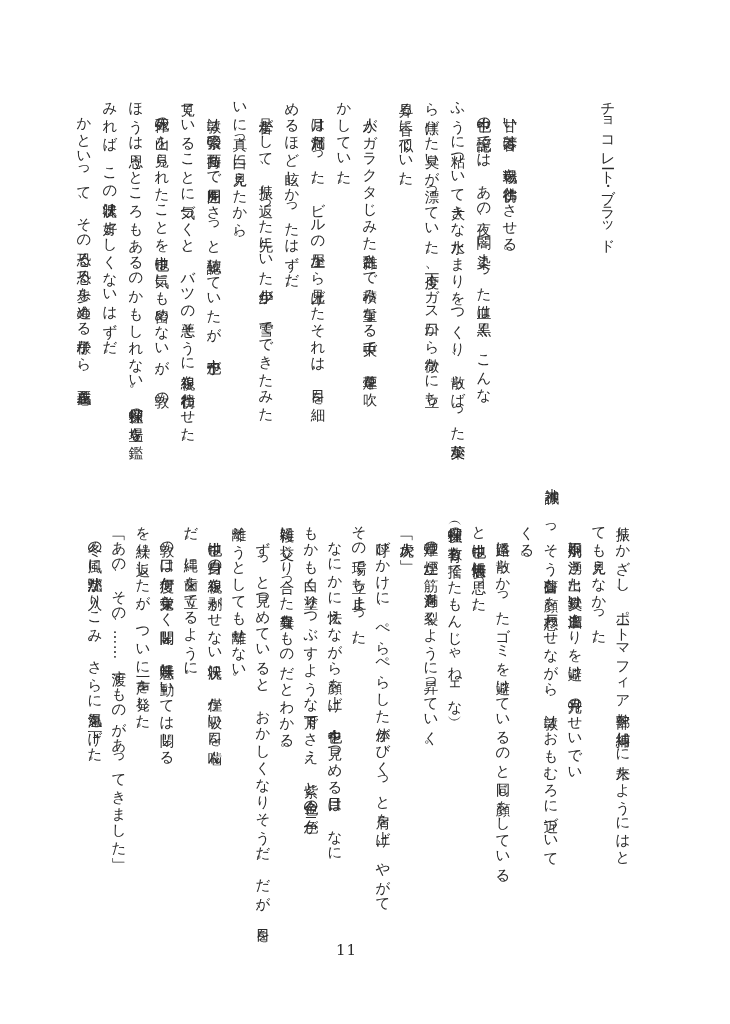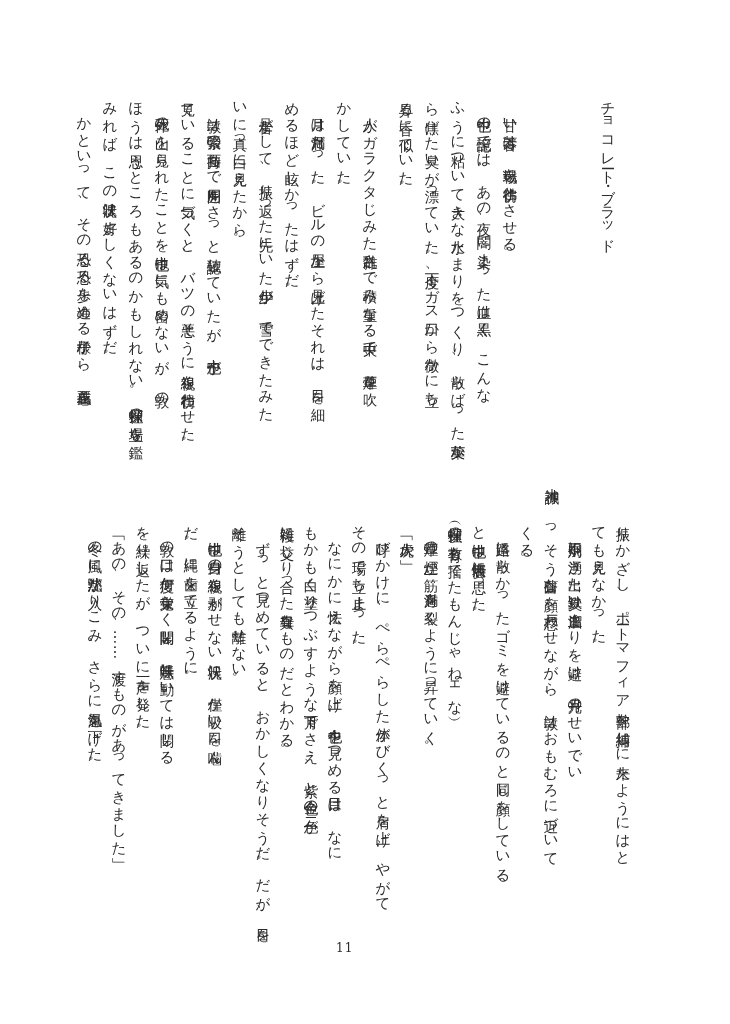--- a/index.html
+++ b/index.html
@@ -32,21 +32,21 @@
   .author-line {
     margin-block-end: 16px !important;
     text-align: end;
     padding-inline-end: 22px;
   }
   .gap-before { margin-block-start: 10px !important; }
   .page-number {
     position: absolute;
     top: 941px;
     left: 336px;
-    font-size: 12px;
+    font-size: 15px;
     color: #2b2b2b;
     letter-spacing: 1px;
   }
 </style>
 </head>
 <body>
 
 <div class="band" id="band-top">
   <p class="title-line">チョコレート・ブラッド</p>
   <p class="author-line">神木誠</p>

